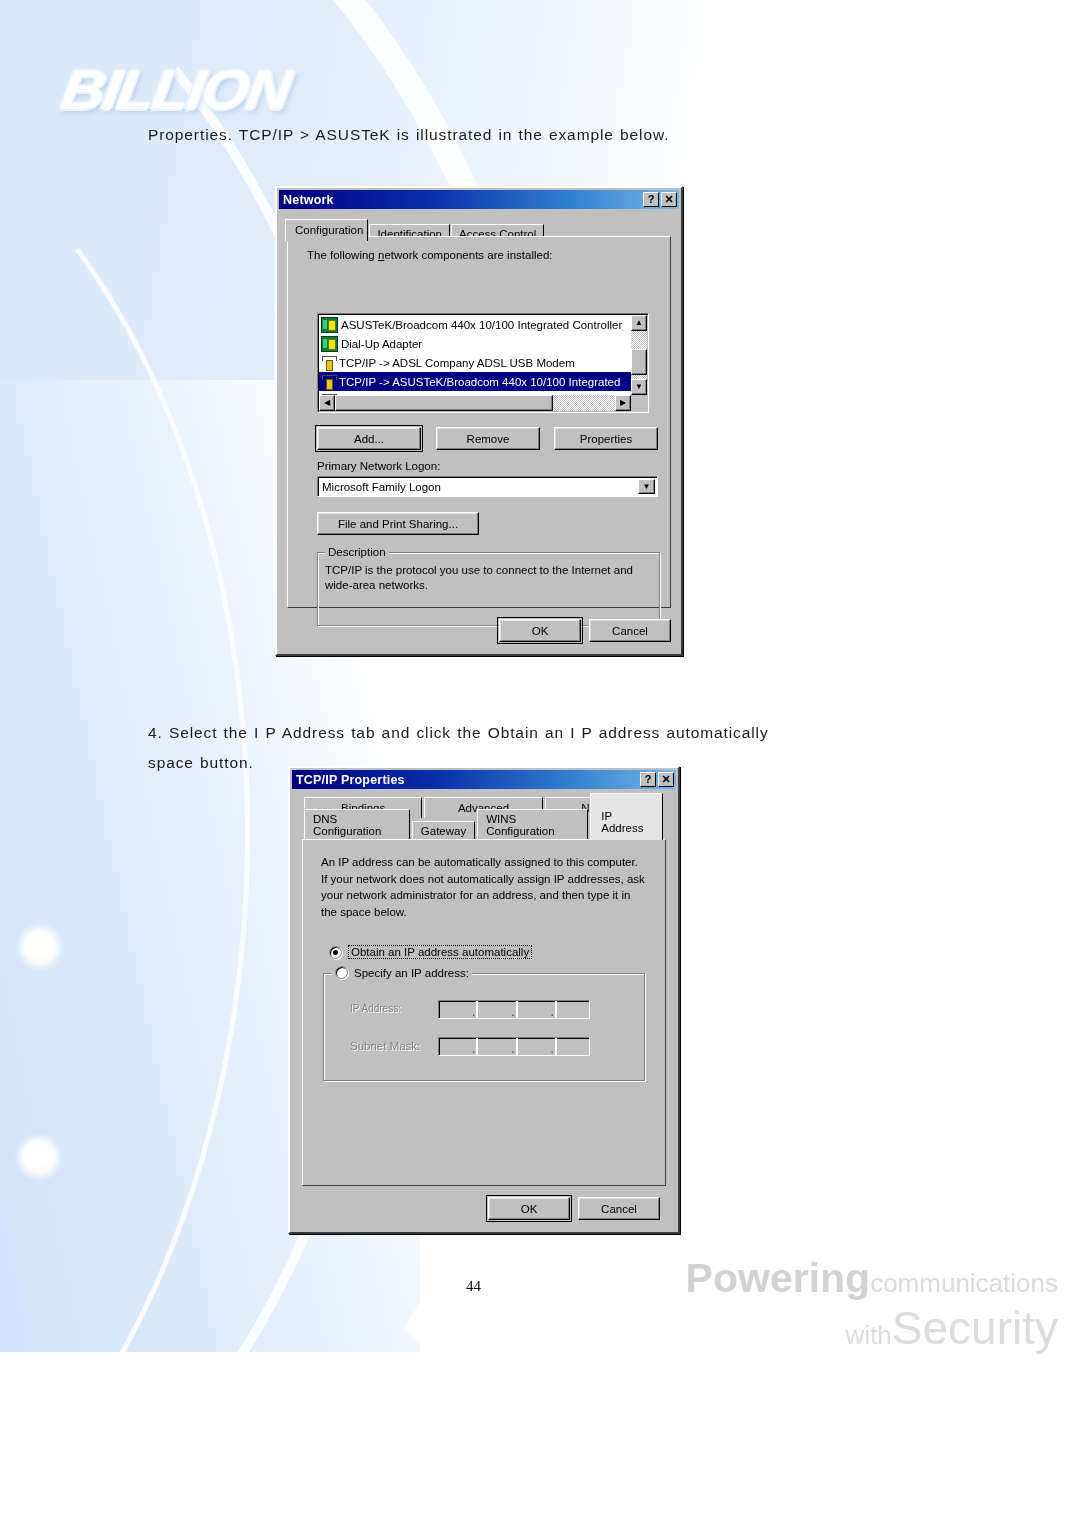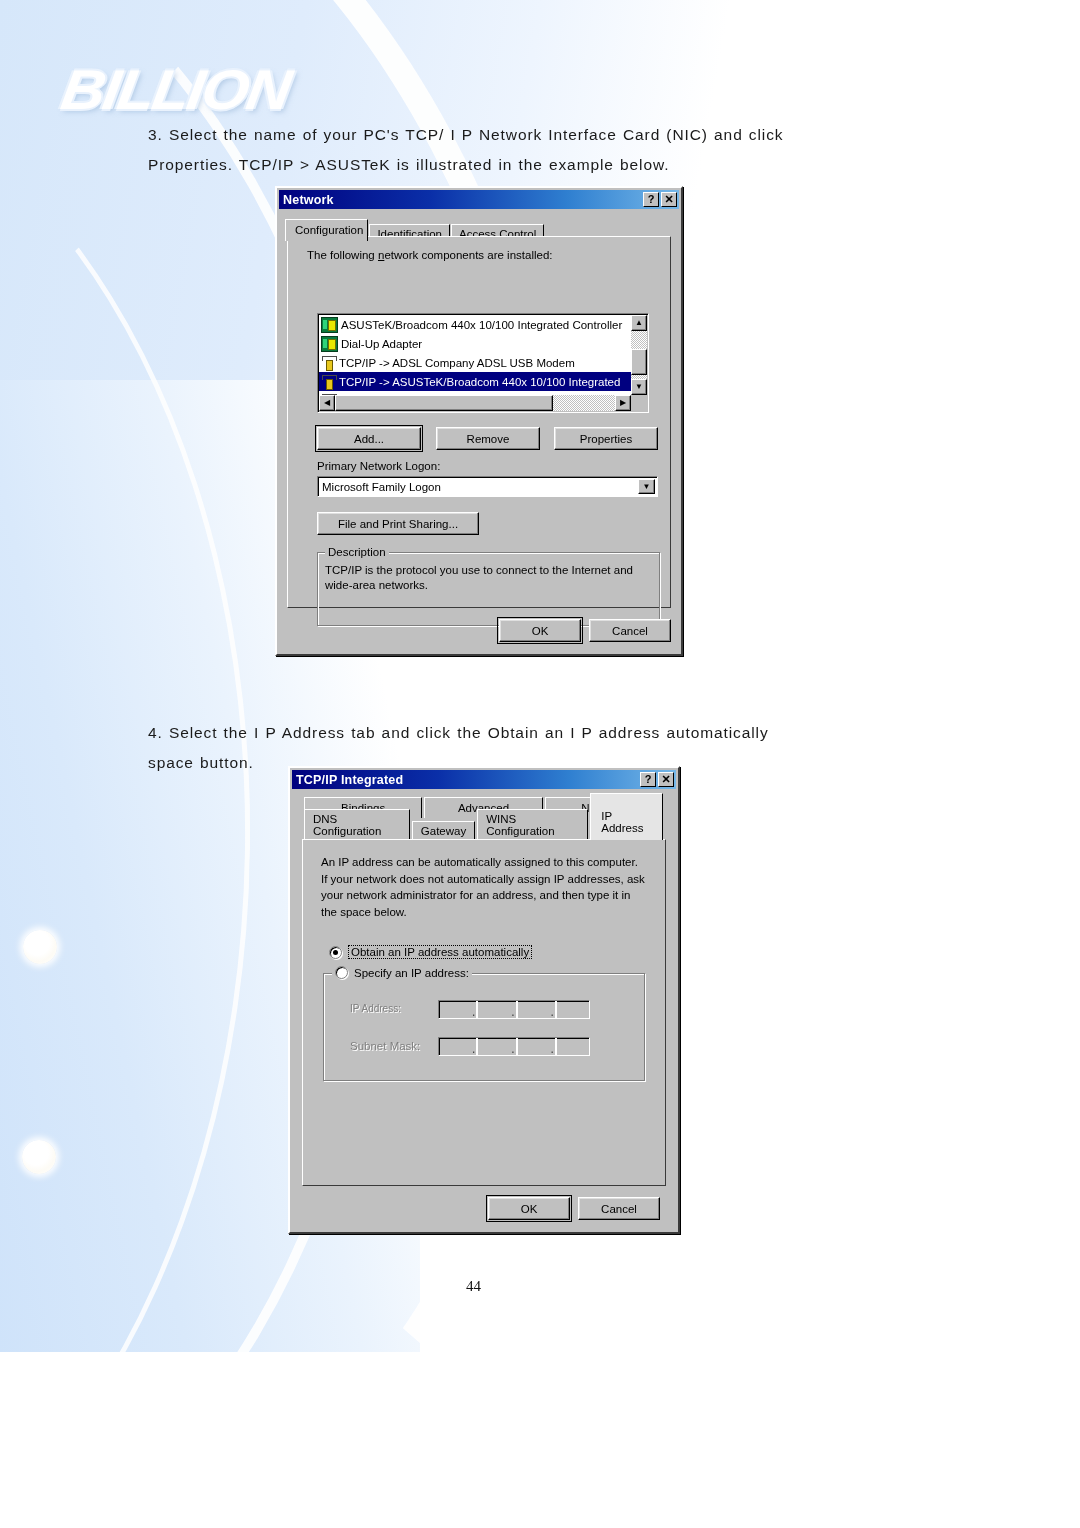--- a/index.html
+++ b/index.html
@@ -324,21 +324,20 @@
   <div class="node n1"></div>
   <div class="node n2"></div>
   <div class="bg-white-cut"></div>
   <div class="footer-rule"></div>
 
   <div class="logo">
     <div class="logo-text">BILLION</div>
   </div>
 
   <div class="instr" id="instr3">
-    <span class="l2">3. Select the name of your PC's TCP/ I P Network Interface Card (NIC) and click</span>
     <span class="l2">Properties. TCP/IP &gt; ASUSTeK is illustrated in the example below.</span>
   </div>
 
   <div class="dialog w95" id="dlg-network">
 
     <div class="titlebar">
       <div class="title-text">Network</div>
       <div class="tbtn">?</div>
       <div class="tbtn">✕</div>
     </div>
@@ -429,21 +428,21 @@
   </div>
 
   <div class="instr" id="instr4">
     <span class="l2">4. Select the I P Address tab and click the Obtain an I P address automatically</span>
     <span class="l2">space button.</span>
   </div>
 
   <div class="dialog w95" id="dlg-tcpip">
 
     <div class="titlebar">
-      <div class="title-text">TCP/IP Integrated</div>
+      <div class="title-text">TCP/IP Properties</div>
       <div class="tbtn">?</div>
       <div class="tbtn">✕</div>
     </div>
 
     <div style="position:absolute;left:14px;top:29px;right:14px;height:21px;display:flex;">
       <div class="tab" style="flex:1;display:flex;align-items:center;justify-content:center;margin-right:2px;top:0;">Bindings</div>
       <div class="tab" style="flex:1;display:flex;align-items:center;justify-content:center;margin-right:2px;top:0;">Advanced</div>
       <div class="tab" style="flex:1;display:flex;align-items:center;justify-content:center;top:0;">NetBIOS</div>
     </div>
 
@@ -506,14 +505,22 @@
 
     <div class="btn default" style="position:absolute;left:198px;bottom:12px;width:82px;height:23px;">
       <span>OK</span>
     </div>
     <div class="btn" style="position:absolute;left:288px;bottom:12px;width:82px;height:23px;">
       <span>Cancel</span>
     </div>
   </div>
 
   <div class="pagenum">44</div>
+  <div class="watermark">
+    <div class="wm1">
+      <b>Powering</b><span class="small">communications</span>
+    </div>
+    <div class="wm2">
+      <span>with</span><span class="big">Security</span>
+    </div>
+  </div>
 
 </div>
 
 </body></html>

